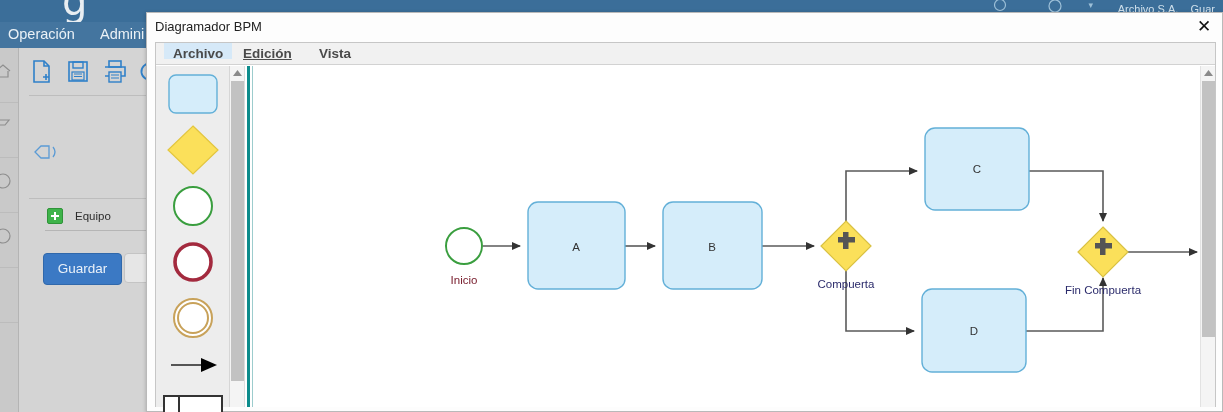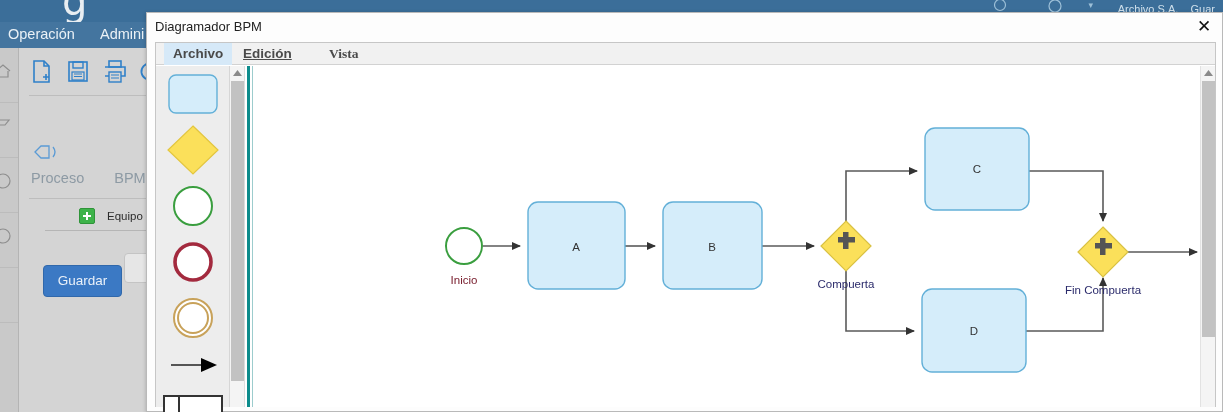--- a/index.html
+++ b/index.html
@@ -57,36 +57,36 @@
     position:absolute;left:10px;top:47px;width:180px;height:1px;background:#bdbdbd;
   }
   .proj-title{
     position:absolute;left:12px;top:58px;font-size:22px;color:#6c7b86;
     font-weight:normal;letter-spacing:.2px;
   }
   .tag-ico{position:absolute;left:14px;top:96px;}
   .meta-row{position:absolute;left:12px;top:122px;font-size:14.5px;color:#8d9aa4;}
   .meta-row span{margin-right:26px;}
   .meta-rule{position:absolute;left:10px;top:150px;width:185px;height:1px;background:#bdbdbd;}
-  .equipo-row{position:absolute;left:28px;top:160px;display:flex;align-items:center;gap:12px;margin-left:32px;}
+  .equipo-row{position:absolute;left:28px;top:160px;display:flex;align-items:center;gap:12px;}
   .plus-box{
     width:14px;height:14px;background:#3eb34a;border:1px solid #2f9439;border-radius:2px;
     position:relative;
   }
   .plus-box:before,.plus-box:after{
     content:"";position:absolute;background:#fff;
   }
   .plus-box:before{left:3px;top:6px;width:8px;height:2px;}
   .plus-box:after{left:6px;top:3px;width:2px;height:8px;}
   .equipo-label{font-size:11.5px;color:#2c2c2c;}
   .equipo-rule{position:absolute;left:26px;top:182px;width:170px;height:1px;background:#b5b5b5;}
   .btn-guardar{
     position:absolute;left:24px;top:205px;width:77px;height:30px;
     background:#3b79c4;border:1px solid #3068ab;border-radius:4px;
-    color:#eaf1f9;font-size:13.5px;line-height:30px;text-align:center;cursor:pointer;margin-top:12px;
+    color:#eaf1f9;font-size:13.5px;line-height:30px;text-align:center;cursor:pointer;
   }
   .btn-guardar2{
     position:absolute;left:105px;top:205px;width:90px;height:30px;
     background:#e6e6e6;border:1px solid #c4c4c4;border-radius:4px;
     color:#8b8b8b;font-size:13.5px;line-height:30px;text-align:center;cursor:pointer;
     overflow:hidden;padding-left:10px;box-sizing:border-box;
   }
 
   
   #modal{
@@ -104,21 +104,21 @@
   }
   .modal-body{
     position:absolute;left:8px;top:29px;width:1061px;height:365px;
     border:1px solid #c6c6c6;border-bottom:none;background:#ffffff;box-sizing:border-box;
   }
   .menubar{
     position:absolute;left:0;top:0;width:100%;height:22px;
     background:#f1f1f1;border-bottom:1px solid #d2d2d2;box-sizing:border-box;
   }
   .menuitem{
-    position:absolute;top:0;height:22px;line-height:22px;padding:0 9px;
+    position:absolute;top:0;height:16px;line-height:22px;padding:0 9px;
     font-size:13.5px;color:#4a4a4a;font-weight:bold;cursor:pointer;
   }
   .menuitem.active{background:#d6e9f8;}
 
   .palette{
     position:absolute;left:0;top:23px;width:74px;bottom:0;
     background:#ededed;border-right:1px solid #d6d6d6;box-sizing:border-box;
   }
   .pal-item{position:relative;width:74px;height:56px;}
   .pal-item svg{position:absolute;left:50%;top:50%;transform:translate(-50%,-50%);}
@@ -259,24 +259,20 @@
     <div class="tb-rule"></div>
 
 
     <span class="tag-ico">
       <svg width="28" height="16" viewBox="0 0 28 16">
           <path d="M2 8 L8 2 H16 V14 H8 Z" fill="none" stroke="#5b9bd5" stroke-width="1.3"></path>
           <path d="M20 3 Q24 8 20 13" fill="none" stroke="#5b9bd5" stroke-width="1.3"></path>
         </svg>
     </span>
 
-    <div class="meta-row">
-      <span>Proceso</span>
-      <span>BPM</span>
-    </div>
     <div class="meta-rule"></div>
 
     <div class="equipo-row">
       <span class="plus-box"></span>
       <span class="equipo-label">Equipo</span>
     </div>
     <div class="equipo-rule"></div>
 
     <div class="btn-guardar">Guardar</div>
     <div class="btn-guardar2">Guar</div>
@@ -285,21 +281,21 @@
 
 <div id="modal">
   <div class="modal-title">Diagramador BPM</div>
   <div class="modal-close">✕</div>
 
   <div class="modal-body">
 
     <div class="menubar">
       <div class="menuitem active" style="left:8px;">Archivo</div>
       <div class="menuitem" style="left:78px;text-decoration:underline;">Edición</div>
-      <div class="menuitem" style="left:164px;font-family:Liberation Serif, serif;">Vista</div>
+      <div class="menuitem" style="left:154px;">Vista</div>
     </div>
 
     <div class="palette">
       <div class="pal-item">
         <svg width="52" height="42" viewBox="0 0 52 42">
             <rect x="2" y="2" width="48" height="38" rx="7" ry="7" fill="#d5edfa" stroke="#63b0d8" stroke-width="1.4"></rect>
           </svg>
       </div>
       <div class="pal-item">
         <svg width="56" height="54" viewBox="0 0 56 54">

